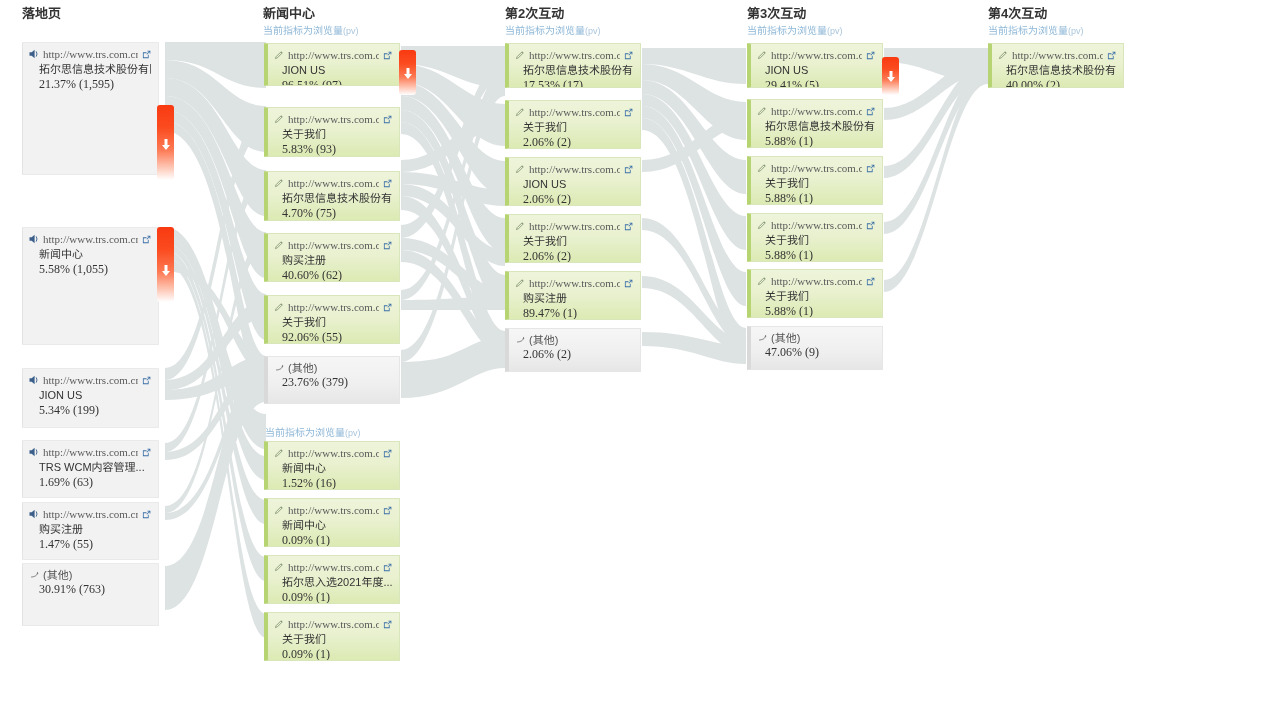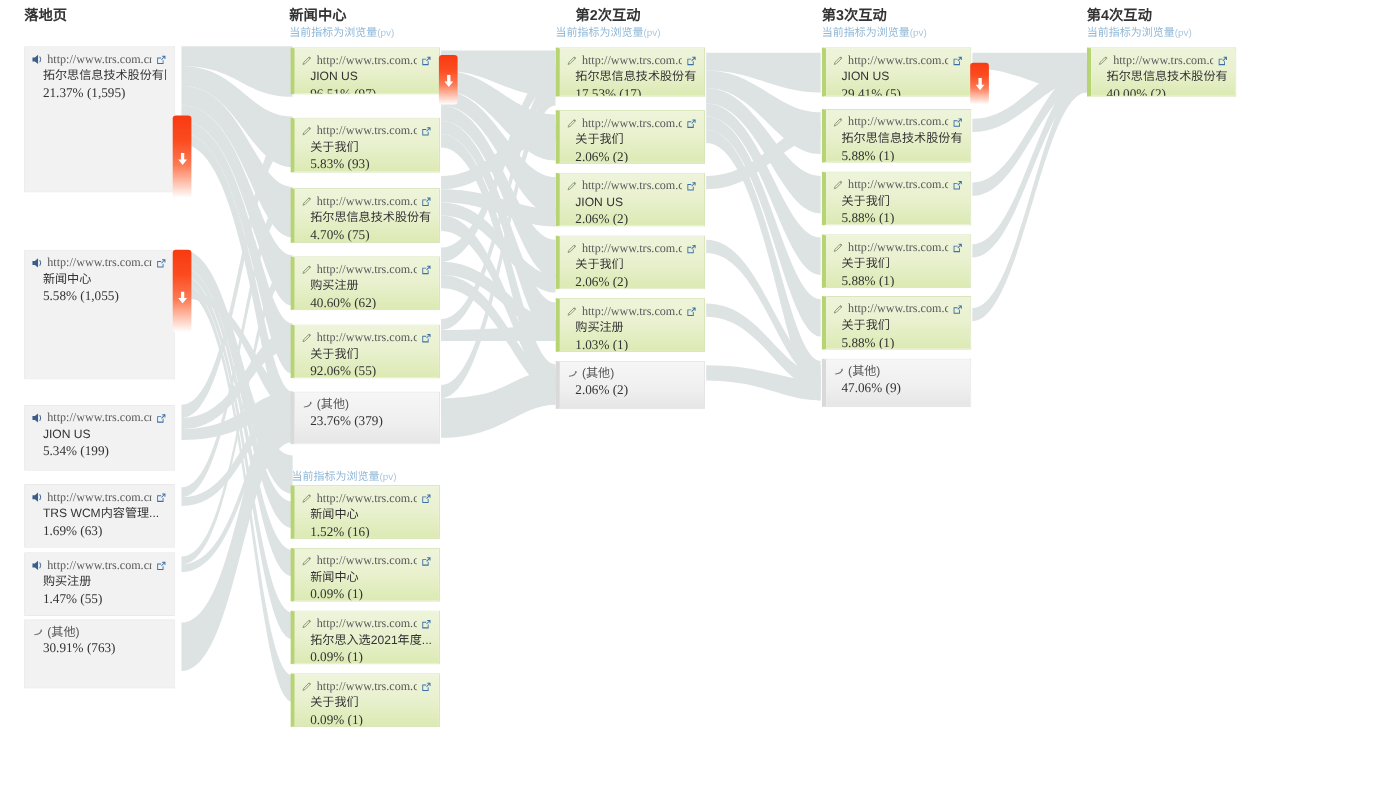--- a/index.html
+++ b/index.html
@@ -188,21 +188,21 @@
 
   <div class="col-header" style="left:6px;top:7px;">
     <div class="col-title">落地页</div>
   </div>
 
   <div class="col-header" style="left:247px;top:7px;">
     <div class="col-title">新闻中心</div>
     <div class="col-sub"><span>当前指标为浏览量</span><span class="pv">(pv)</span></div>
   </div>
 
-  <div class="col-header" style="left:489px;top:7px;text-align:center;">
+  <div class="col-header" style="left:489px;top:7px;">
     <div class="col-title">第2次互动</div>
     <div class="col-sub"><span>当前指标为浏览量</span><span class="pv">(pv)</span></div>
   </div>
 
   <div class="col-header" style="left:731px;top:7px;">
     <div class="col-title">第3次互动</div>
     <div class="col-sub"><span>当前指标为浏览量</span><span class="pv">(pv)</span></div>
   </div>
 
   <div class="col-header" style="left:972px;top:7px;">
@@ -594,21 +594,21 @@
                 <path d="M6.9 1.9 L8.1 3.1" stroke="#8a9a78" stroke-width="1.4"></path>
               </svg>
             </span>
             <span class="node-url">http://www.trs.com.cn/...</span>
             <span class="ext"><svg width="9" height="9" viewBox="0 0 10 10">
                 <path d="M1 2.6 h4 v0.9 H1.9 v4.6 h4.6 V5.2 h0.9 v4.0 h-6.4 Z" fill="#3b6fa8"></path>
                 <path d="M6.0 0.7 h3.3 v3.3 h-0.95 V2.33 L5.6 5.1 4.95 4.45 7.7 1.66 H6.0 Z" fill="#3b6fa8"></path>
               </svg></span>
           </div>
           <div class="node-title">购买注册</div>
-          <div class="node-value">1.03% (1)</div>
+          <div class="node-value">89.47% (1)</div>
         </div>
       </div>
       <div class="node grey-other" style="left: 489px; top: 328px; width: 136px; height: 44px;">
         <div class="node-pad">
           <div class="node-row1">
             <span class="ico">
               <svg width="10" height="10" viewBox="0 0 10 10">
                 <path d="M8.6 2.2 C8.6 5.6 5.4 6.8 2.2 7.0" stroke="#777" stroke-width="1" fill="none"></path>
                 <path d="M8.6 2.2 L7.6 4.0 L9.4 4.0 Z" fill="#777"></path>
               </svg>

